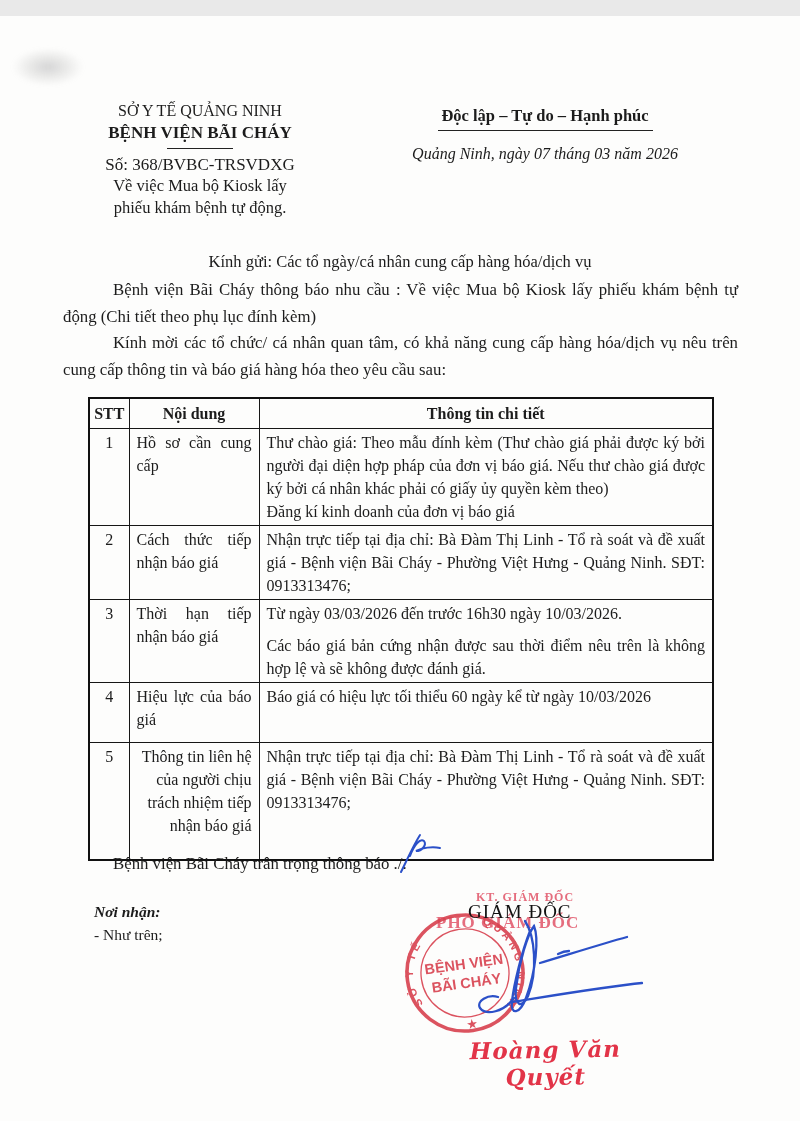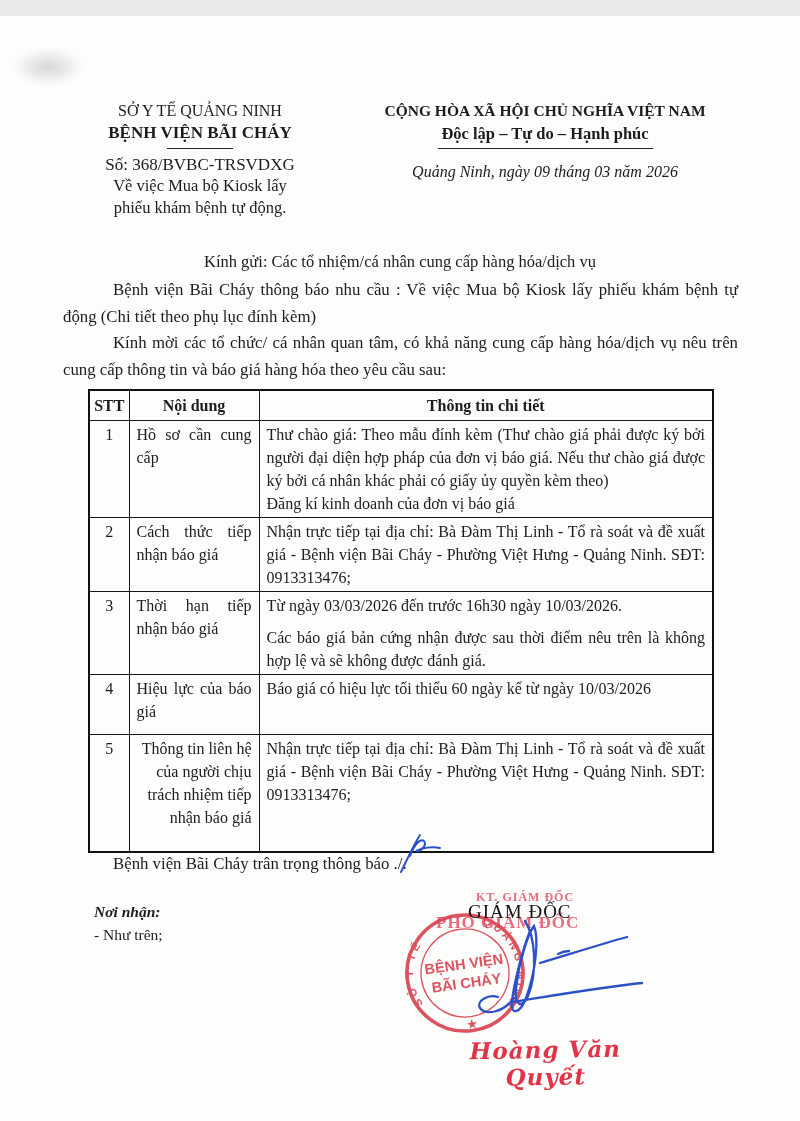--- a/index.html
+++ b/index.html
@@ -26,21 +26,21 @@
   .hdr-right .l2{font-size:16.5px;font-weight:bold;margin-top:4px;}
   .hdr-right .rule{width:215px;border-top:1.6px solid #222;margin:4px auto 0;}
   .hdr-right .date{font-size:16px;font-style:italic;margin-top:14px;}
   
   .salutation{position:absolute;left:0;top:236px;width:800px;text-align:center;font-size:16.5px;}
   .para{position:absolute;left:63px;width:675px;text-align:justify;
     text-indent:50px;font-size:16.8px;line-height:26.5px;}
   #para1{top:261px;}
   #para2{top:314px;}
   
-  table.req{position:absolute;left:88px;top:373px;border-collapse:collapse;table-layout:fixed;}
+  table.req{position:absolute;left:88px;top:381px;border-collapse:collapse;table-layout:fixed;}
   table.req col.c1{width:40px;} table.req col.c2{width:130px;} table.req col.c3{width:454px;}
   table.req th, table.req td{border:1.5px solid #161616;vertical-align:top;
     font-size:16px;line-height:23px;padding:2px 7px;}
   table.req{border:2px solid #111;}
   table.req th{font-weight:bold;text-align:center;padding:3px 4px;height:22px;}
   td.stt{text-align:center;}
   td.topic{text-align:justify;padding:3px 7px;}
   td.detail{text-align:justify;}
   td.detail p{margin:0;}
   td.detail p.gap{margin-top:9px;}
@@ -72,27 +72,26 @@
   <div class="hdr-left">
     <div class="l1">SỞ Y TẾ QUẢNG NINH</div>
     <div class="l2">BỆNH VIỆN BÃI CHÁY</div>
     <div class="rule"></div>
     <div class="num">Số: 368/BVBC-TRSVDXG</div>
     <div class="subj">Về việc Mua bộ Kiosk lấy</div>
     <div class="subj">phiếu khám bệnh tự động.</div>
   </div>
 
   <div class="hdr-right">
-    <div class="l1">CỘNG HÒA XÃ HỘI CHỦ NGHĨA VIỆT NAM</div>
     <div class="l2">Độc lập – Tự do – Hạnh phúc</div>
     <div class="rule"></div>
-    <div class="date">Quảng Ninh, ngày 09 tháng 03 năm 2026</div>
+    <div class="date">Quảng Ninh, ngày 07 tháng 03 năm 2026</div>
   </div>
 
-  <div class="salutation">Kính gửi: Các tổ nhiệm/cá nhân cung cấp hàng hóa/dịch vụ</div>
+  <div class="salutation">Kính gửi: Các tổ ngày/cá nhân cung cấp hàng hóa/dịch vụ</div>
   <div class="para" id="para1">Bệnh viện Bãi Cháy thông báo nhu cầu : Về việc Mua bộ Kiosk lấy phiếu khám bệnh tự động (Chi tiết theo phụ lục đính kèm)</div>
   <div class="para" id="para2">Kính mời các tổ chức/ cá nhân quan tâm, có khả năng cung cấp hàng hóa/dịch vụ nêu trên cung cấp thông tin và báo giá hàng hóa theo yêu cầu sau:</div>
 
   <table class="req">
     <colgroup>
         <col class="c1">
         <col class="c2">
         <col class="c3">
       </colgroup>
     <tbody>

